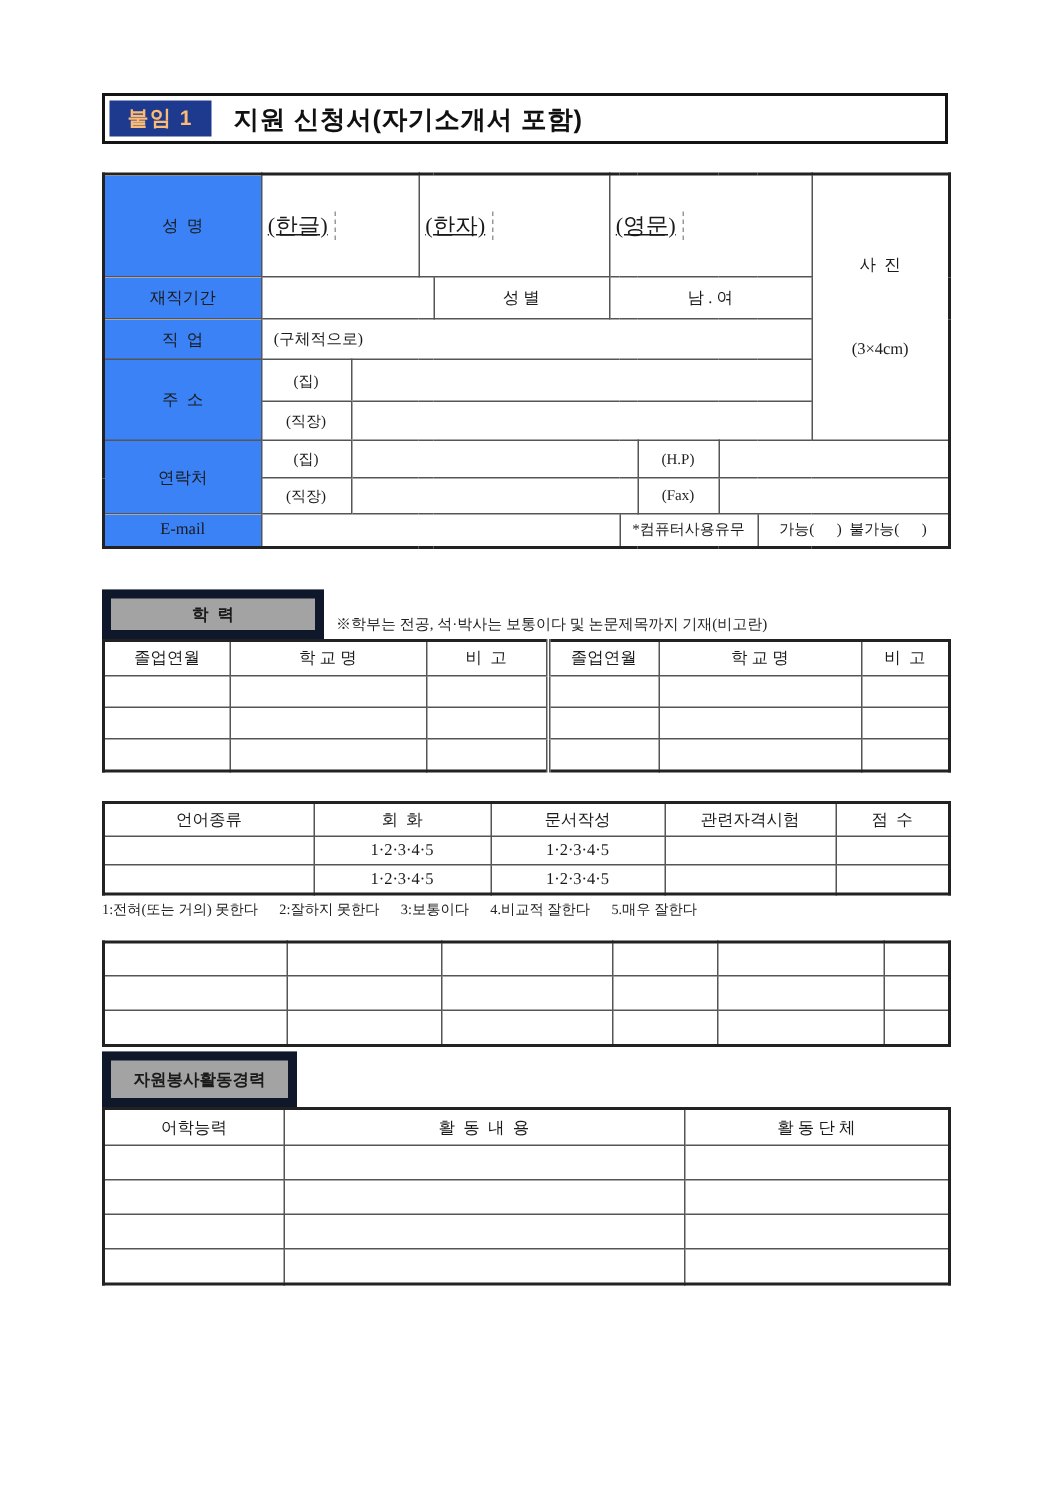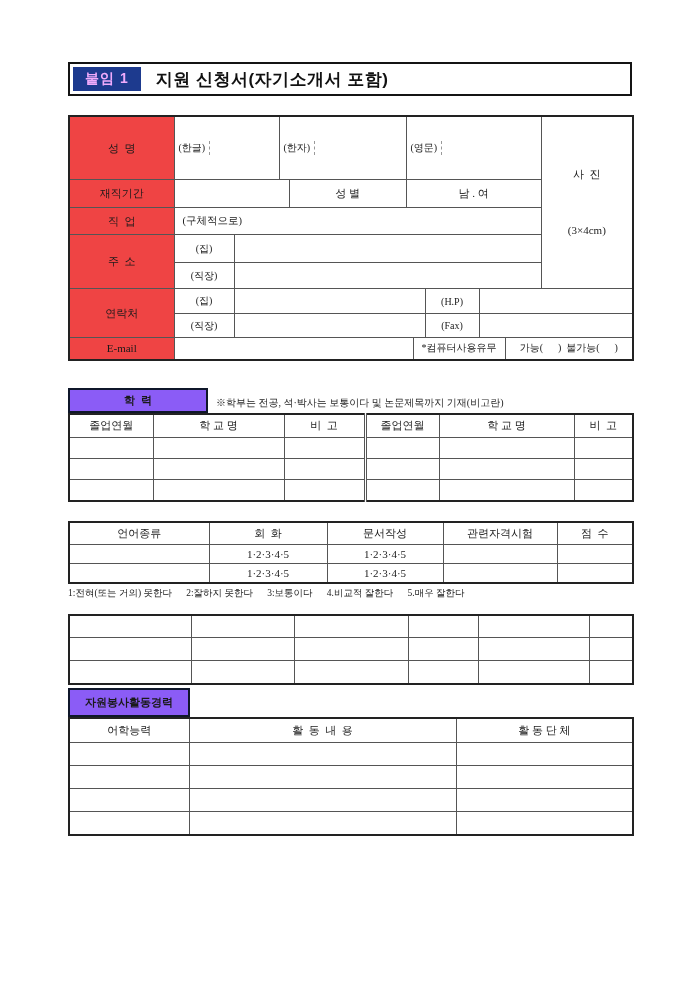--- a/index.html
+++ b/index.html
@@ -9,50 +9,50 @@
     color:#1a1a1a;position:relative;overflow:hidden;
   }
   .page{position:absolute;left:68px;top:62px;width:564px;}
 
   
   .title-bar{
     border:2px solid #141414;height:30px;display:flex;align-items:stretch;
     background:#fff;margin-bottom:19px;
   }
   .badge{
-    margin:3px;background:#1d3a8e;color:#f0abfc;display:flex;align-items:center;
+    margin:3px;background:#1d3a8e;color:#fdba74;display:flex;align-items:center;
     padding:0 12px;font-family:"Liberation Sans","DejaVu Sans",sans-serif;
     font-weight:bold;font-size:14px;letter-spacing:1px;white-space:pre;
   }
   .doc-title{
     display:flex;align-items:center;padding-left:12px;
     font-family:"Liberation Sans","DejaVu Sans",sans-serif;
     font-weight:bold;font-size:17px;letter-spacing:.5px;white-space:pre;color:#111;
   }
 
   
   table{border-collapse:collapse;table-layout:fixed;width:564px;}
   td{border:1px solid #555;font-size:11px;text-align:center;vertical-align:middle;
      padding:0 2px;white-space:pre;overflow:hidden;}
   .outer{border:2px solid #222;}
-  td.lbl{background:#ef4444;}
+  td.lbl{background:#3b82f6;}
   td.left{text-align:left;padding-left:8px;}
   td.p0{padding:0;}
   .subcell{display:flex;height:100%;align-items:stretch;}
   .sublab{display:flex;align-items:center;padding:0 4px;border-right:1px dashed #999;
-          font-size:10px;white-space:pre;}
+          font-size:15px;white-space:pre;text-decoration:underline;}
   .fill{flex:1;}
   td.dashR{border-right:1px dashed #999;font-size:10px;}
   td.photo{font-size:11px;line-height:1.7;}
   td.small{font-size:10px;font-family:Liberation Serif, serif;}
 
   
   .tab-row{display:flex;align-items:flex-end;margin-bottom:0;}
   .sec-tab{
-    background:#8b5cf6;border:2px solid #0f172a;height:21px;display:flex;
+    background:#a3a3a3;border:6px solid #0f172a;height:21px;display:flex;
     align-items:center;justify-content:center;
     font-family:"Liberation Sans","DejaVu Sans",sans-serif;
     font-weight:bold;font-size:11px;white-space:pre;
   }
   .sec-note{font-size:10px;padding:0 0 3px 8px;white-space:pre;color:#222;}
   .footnote{font-size:9.5px;margin-top:3px;white-space:pre;color:#222;}
 
   .gap27{height:27px;} .gap20{height:19px;} .gap14{height:14px;} .gap3{height:3px;}
 
   .dl{border-left:3px double #555;}

